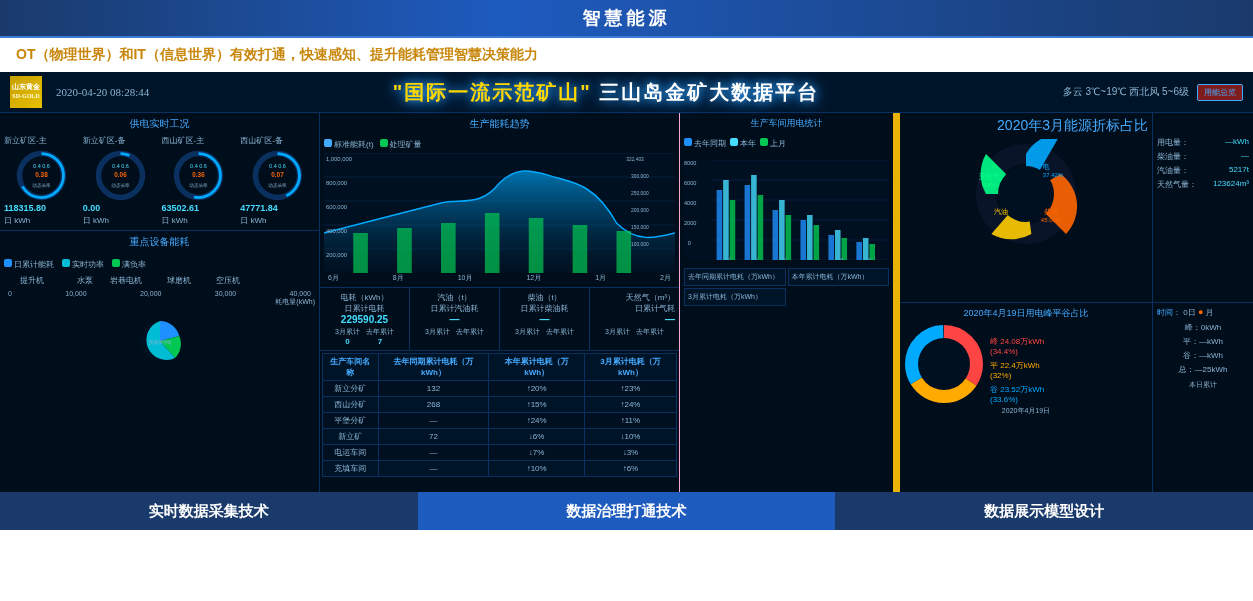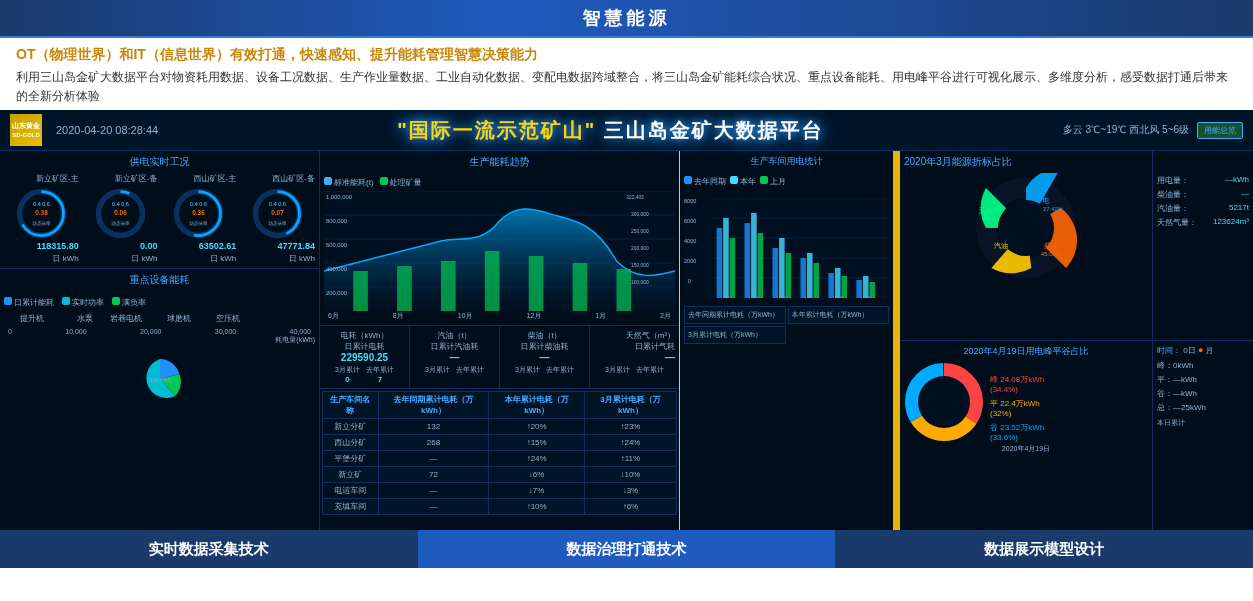--- a/index.html
+++ b/index.html
@@ -58,20 +58,21 @@
       align-items: center;
       background: #001428;
       padding: 4px 10px;
       border-bottom: 1px solid #0a3060;
       flex-shrink: 0;
     }
     .dash-logo {
       display: flex;
       align-items: center;
       gap: 6px;
+      font-family: Liberation Serif, serif;
     }
     .dash-logo-box {
       background: linear-gradient(135deg, #c8a000 0%, #e8c000 100%);
       width: 32px;
       height: 32px;
       display: flex;
       align-items: center;
       justify-content: center;
       font-size: 7px;
       color: #fff;
@@ -128,21 +129,21 @@
       font-size: 10px;
       margin-bottom: 4px;
       text-align: center;
     }
     .gauges-row {
       display: flex;
       gap: 4px;
       justify-content: space-around;
     }
     .gauge-item {
-      text-align: right;
+      text-align: left;
       flex: 1;
     }
     .gauge-label {
       color: #8ab4d4;
       font-size: 8px;
       margin-bottom: 2px;
     }
     .gauge-circle {
       width: 55px;
       height: 55px;
@@ -366,22 +367,22 @@
       padding: 4px;
       border-right: 1px solid #0a3060;
     }
     .time-section {
       width: 100px;
       padding: 4px;
     }
 
     .donut-title {
       color: #4af;
-      font-size: 10px;
-      text-align: left;
+      font-size: 14px;
+      text-align: right;
       margin-bottom: 4px;
     }
     .donut-container {
       display: flex;
       justify-content: center;
       position: relative;
     }
     .energy-stat-row {
       display: flex;
       justify-content: space-between;
@@ -407,21 +408,21 @@
       color: #fff;
     }
     .footer-item:nth-child(1) { background: #1a3a6b; }
     .footer-item:nth-child(2) { background: #1e5bbf; }
     .footer-item:nth-child(3) { background: #1a3a6b; }
 
     .use-total-btn {
       position: absolute;
       right: 8px;
       top: 4px;
-      background: #14532d;
+      background: #7f1d1d;
       color: #4af;
       border: 1px solid #4af;
       font-size: 8px;
       padding: 2px 6px;
       cursor: pointer;
       border-radius: 2px;
     }
 
     .x-axis-labels {
       display: flex;
@@ -432,21 +433,20 @@
   </style>
 </head>
 <body>
 
 <div class="header">
   <span class="header-title">智慧能源</span>
 </div>
 
 <div class="text-section">
   <div class="text-headline">OT（物理世界）和IT（信息世界）有效打通，快速感知、提升能耗管理智慧决策能力</div>
-  <div class="text-body">利用三山岛金矿大数据平台对物资耗用数据、设备工况数据、生产作业量数据、工业自动化数据、变配电数据跨域整合，将三山岛金矿能耗综合状况、重点设备能耗、用电峰平谷进行可视化展示、多维度分析，感受数据打通后带来的全新分析体验</div>
 </div>
 
 <div class="dashboard">
 
   <div class="dash-topbar">
     <div class="dash-logo">
       <div class="dash-logo-box">
         <div style="font-size:7px;color:#fff;font-weight:bold;line-height:1.3;">山东黄金<br><span style="font-size:6px;color:#ffd;">SD-GOLD</span></div>
       </div>
       <span class="dash-datetime">2020-04-20  08:28:44</span>
@@ -956,21 +956,21 @@
           <div style="color:#8ab4d4; font-size:7px; text-align:center; margin-top:2px;">2020年4月19日</div>
         </div>
 
         <div class="time-section">
           <div style="color:#4af; font-size:8px; margin-bottom:4px;">
             <span>时间：</span>
             <span style="color:#8ab4d4;">0日</span>
             <span style="color:#ff6600; font-size:9px;">●</span>
             <span style="color:#8ab4d4;">月</span>
           </div>
-          <div style="display:flex; flex-direction:column; gap:3px;">
+          <div style="display:flex; flex-direction:column; gap:3px;align-items:center;">
             <div style="color:#8ab4d4; font-size:8px;">峰：0kWh</div>
             <div style="color:#8ab4d4; font-size:8px;">平：—kWh</div>
             <div style="color:#8ab4d4; font-size:8px;">谷：—kWh</div>
             <div style="color:#8ab4d4; font-size:8px;">总：—25kWh</div>
             <div style="color:#8ab4d4; font-size:7px; margin-top:2px;">本日累计</div>
           </div>
         </div>
 
       </div>
     </div>

